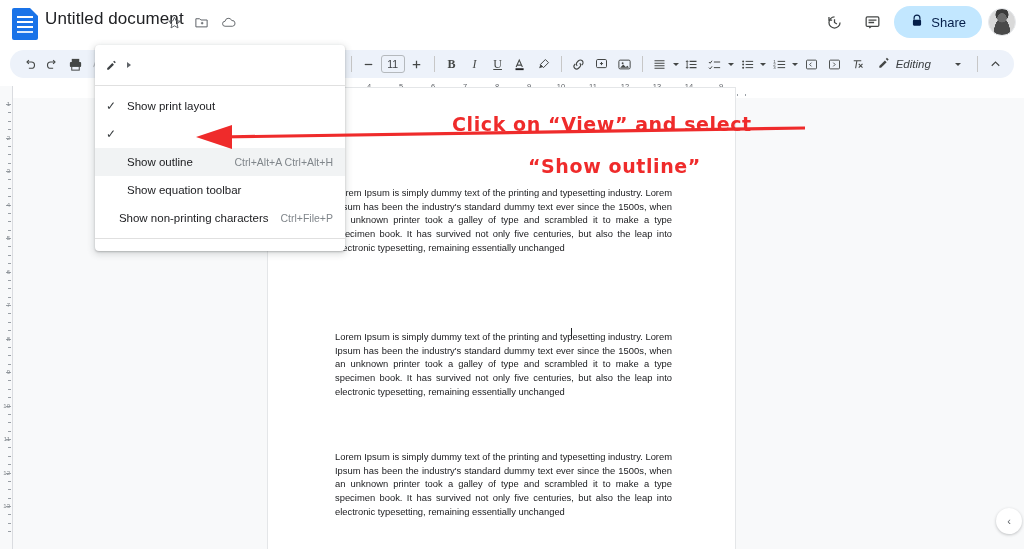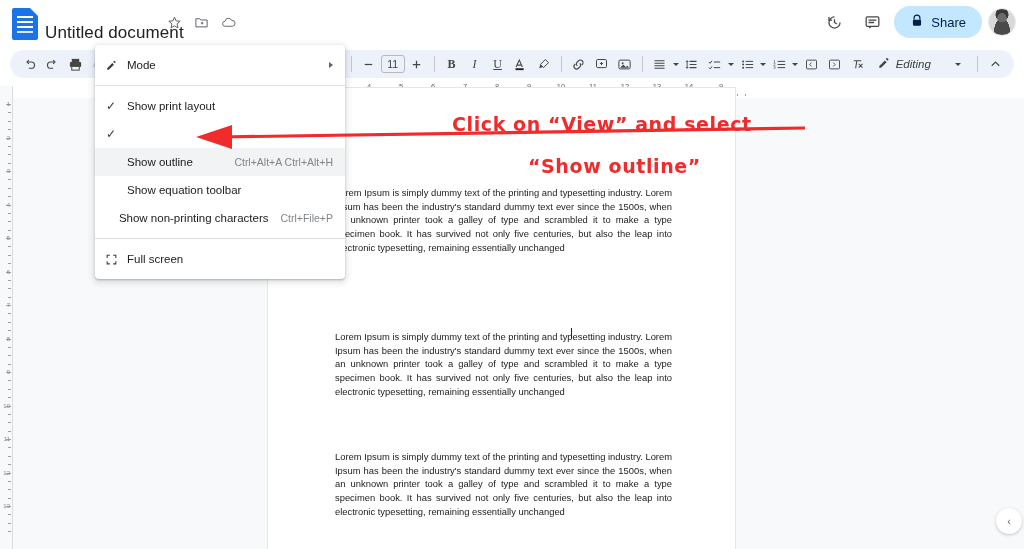--- a/index.html
+++ b/index.html
@@ -19,21 +19,21 @@
   }
   .doc-logo::after{
     content:""; position:absolute; left:5px; top:8px; width:16px; height:2px;
     background:#fff; box-shadow: 0 5px 0 #fff, 0 10px 0 #fff, 0 15px 0 rgba(255,255,255,.85);
   }
   .doc-logo::before{
     content:""; position:absolute; right:0; top:0; border-width:0 8px 8px 0;
     border-style:solid; border-color:#fff #fff transparent transparent;
   }
   .doc-title {
-    position: absolute; left: 45px; top: 23px; font-size: 17px; color: #202124;
+    position: absolute; left: 45px; top: 9px; font-size: 17px; color: #202124;
     letter-spacing: .1px; white-space: nowrap;
   }
   .title-icon {
     position: absolute; top: 13px; width: 18px; height: 18px; color: #5f6368;
     display:flex; align-items:center; justify-content:center; cursor:pointer;
   }
   .title-icon svg { width: 15px; height: 15px; fill: #5f6368; }
   #ic-star { left: 165px; }
   #ic-folder { left: 192px; }
   #ic-cloud { left: 219px; }
@@ -570,21 +570,20 @@
   <div class="collapse-btn">‹</div>
 
   <div class="menu-popup" id="view-menu">
       <div class="mrow">
         <div class="mlead">
           <svg viewBox="0 0 24 24">
             <path d="M4 17l9.5-9.5 3 3L7 20H4z"></path>
             <path d="M15 5l3 3 2-2-3-3z"></path>
           </svg>
         </div>
-        <div class="mlabel">Mode</div>
         <div class="submenu-arrow"></div>
       </div>
       <div class="msep"></div>
       <div class="mrow">
         <div class="mlead">
           <span class="check">✓</span>
         </div>
         <div class="mlabel">Show print layout</div>
       </div>
       <div class="mrow">
@@ -600,28 +599,20 @@
       <div class="mrow">
         <div class="mlead"></div>
         <div class="mlabel">Show equation toolbar</div>
       </div>
       <div class="mrow">
         <div class="mlead"></div>
         <div class="mlabel">Show non-printing characters</div>
         <div class="maccel">Ctrl+File+P</div>
       </div>
       <div class="msep"></div>
-      <div class="mrow">
-        <div class="mlead">
-          <svg viewBox="0 0 24 24">
-            <path d="M4 9V4h5M20 9V4h-5M4 15v5h5M20 15v5h-5" fill="none" stroke="#3c4043" stroke-width="2"></path>
-          </svg>
-        </div>
-        <div class="mlabel">Full screen</div>
-      </div>
     </div>
 
   <div class="annot-text" id="annot-line-1">Click on “View” and select</div>
   <div class="annot-text" id="annot-line-2">“Show outline”</div>
   <svg class="annot-arrow" width="620" height="30" viewBox="0 0 620 30">
     <path d="M30 15 L615 6" stroke="#ef2b2b" stroke-width="3.2" fill="none"></path>
     <path d="M6 15 L42 3 L42 27 Z" fill="#ef2b2b"></path>
   </svg>
 
 </div>

